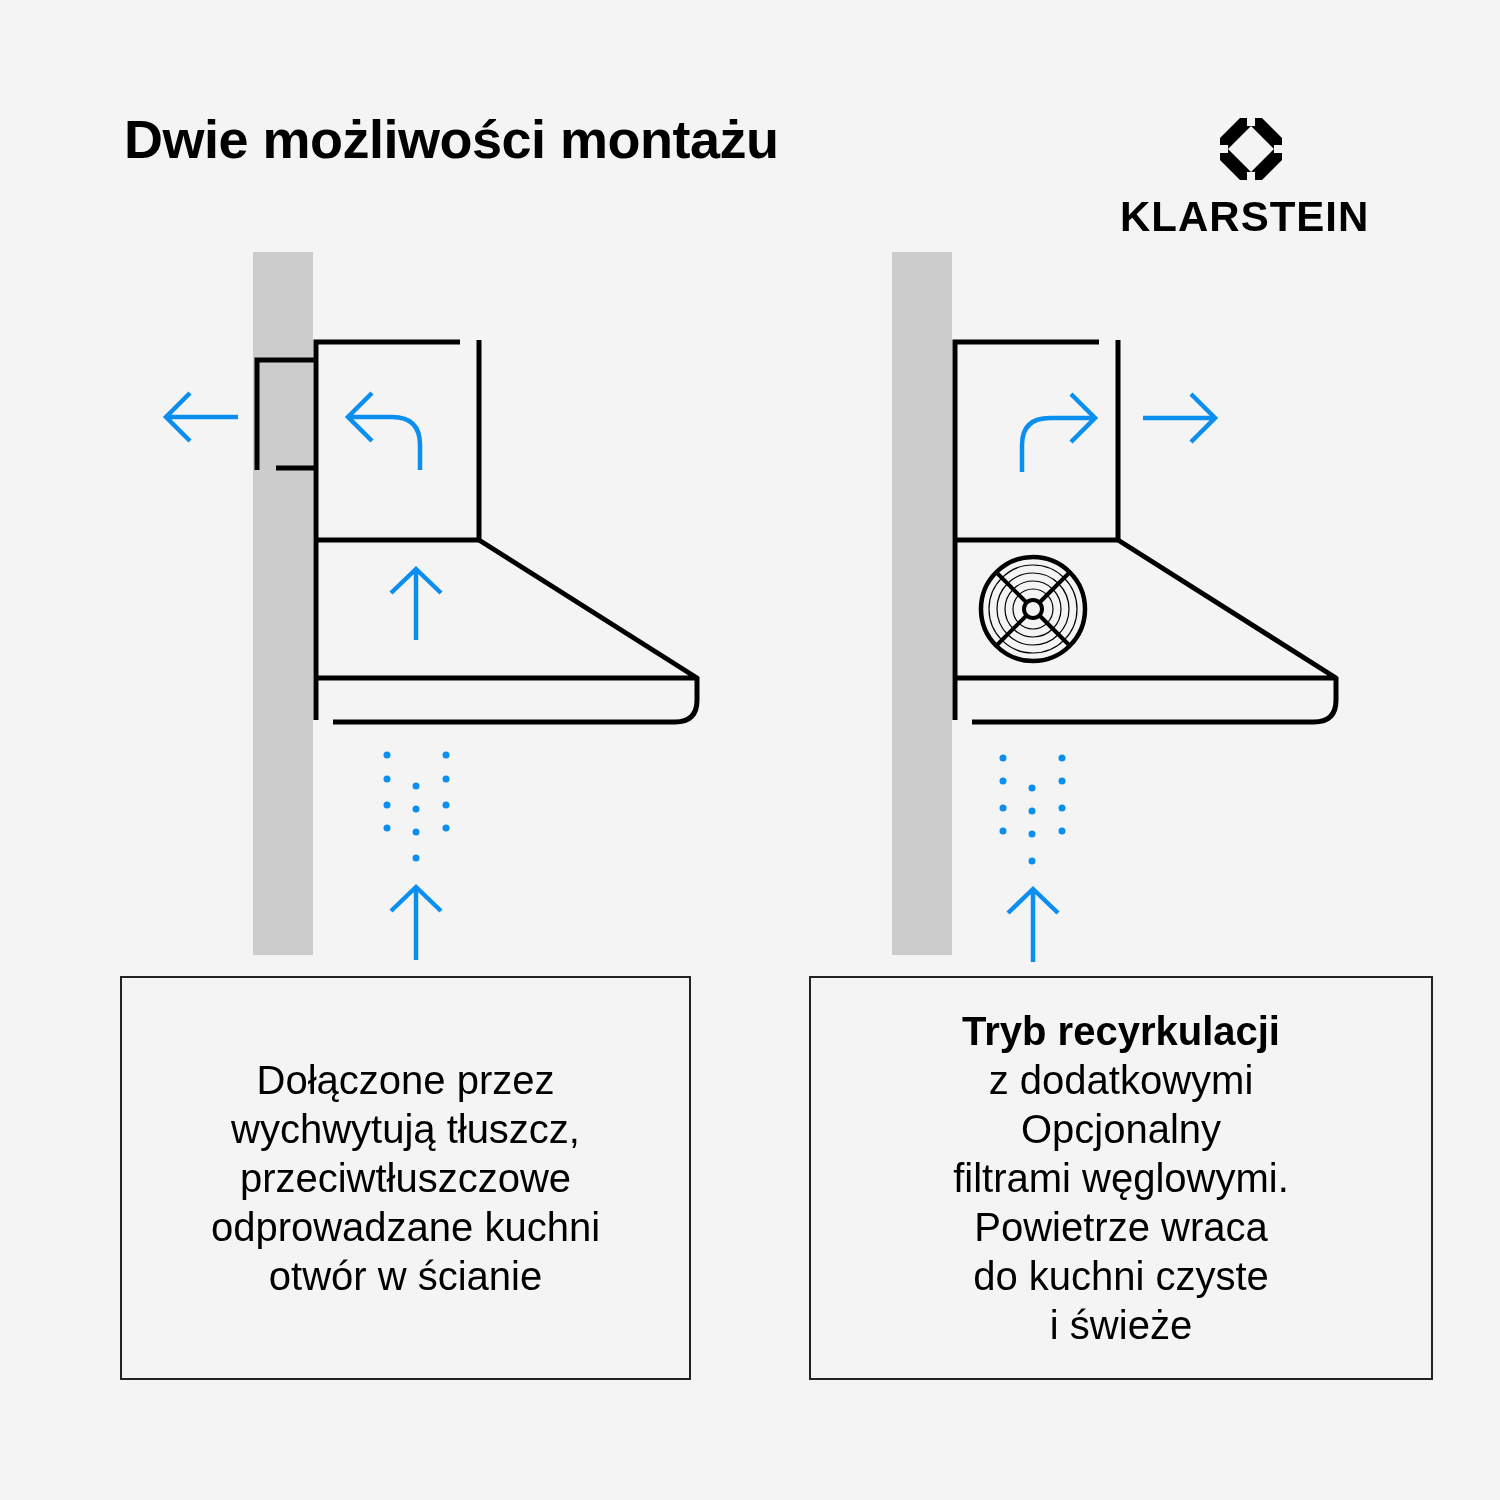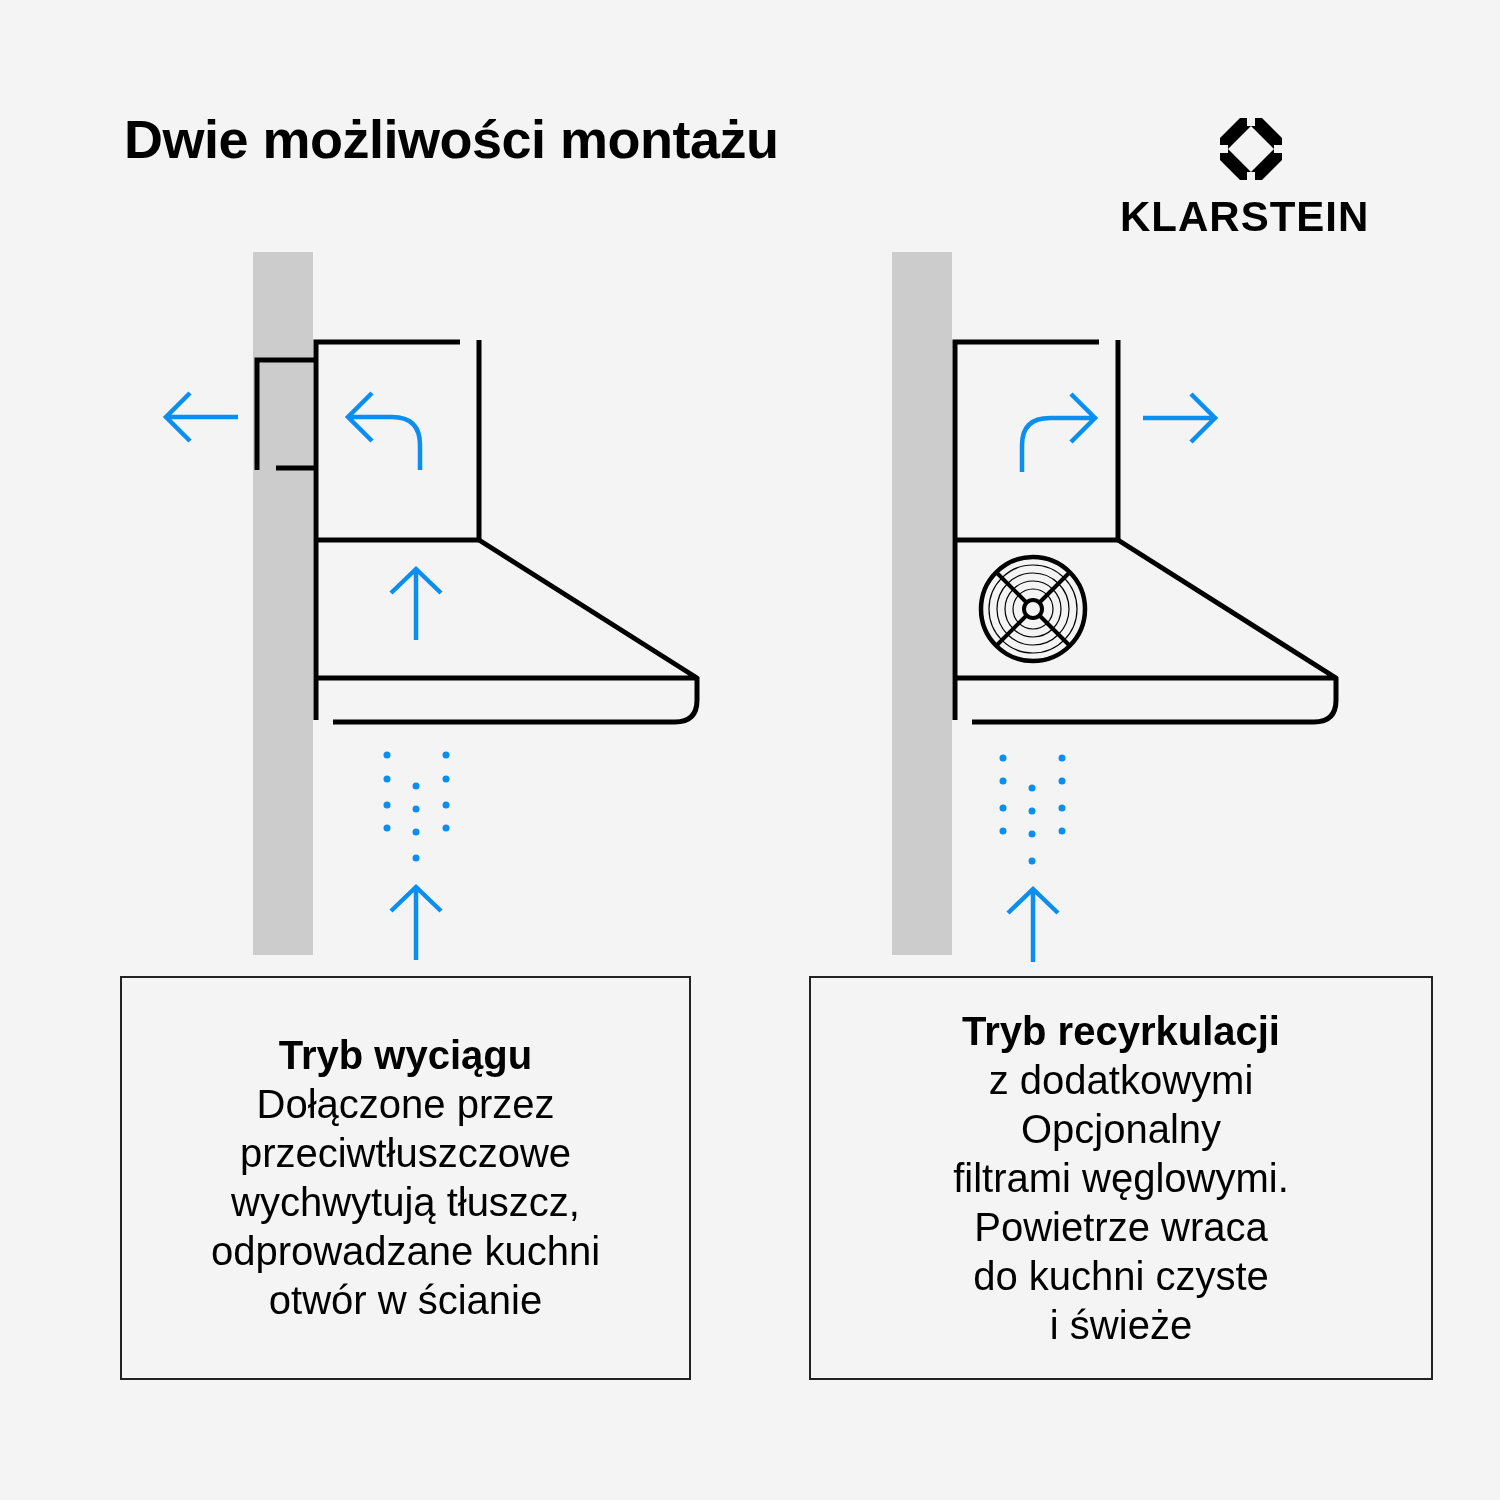--- a/index.html
+++ b/index.html
@@ -116,24 +116,23 @@
         <circle cx="1032" cy="811" r="3.5"></circle>
       <circle cx="1003" cy="831" r="3.5"></circle>
         <circle cx="1062" cy="831" r="3.5"></circle>
         <circle cx="1032" cy="834" r="3.5"></circle>
       <circle cx="1032" cy="861" r="3.5"></circle>
     </g>
   </g>
 </svg>
 
 <div class="box box-left">
-  <div class="box-title">Tryb wyciągu</div>
   <div class="box-line">Dołączone przez</div>
+  <div class="box-line">wychwytują tłuszcz,</div>
   <div class="box-line">przeciwtłuszczowe</div>
-  <div class="box-line">wychwytują tłuszcz,</div>
   <div class="box-line">odprowadzane kuchni</div>
   <div class="box-line">otwór w ścianie</div>
 </div>
 
 <div class="box box-right">
   <div class="box-title">Tryb recyrkulacji</div>
   <div class="box-line">z dodatkowymi</div>
   <div class="box-line">Opcjonalny</div>
   <div class="box-line">filtrami węglowymi.</div>
   <div class="box-line">Powietrze wraca</div>

